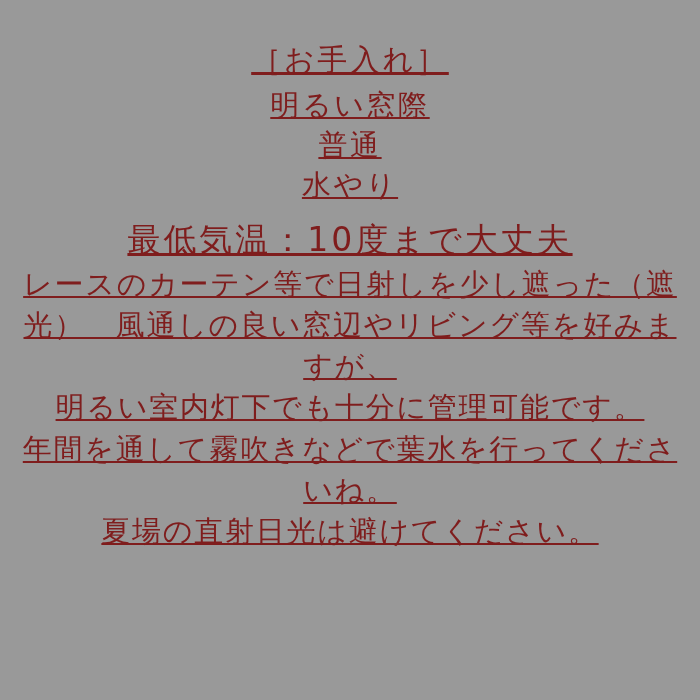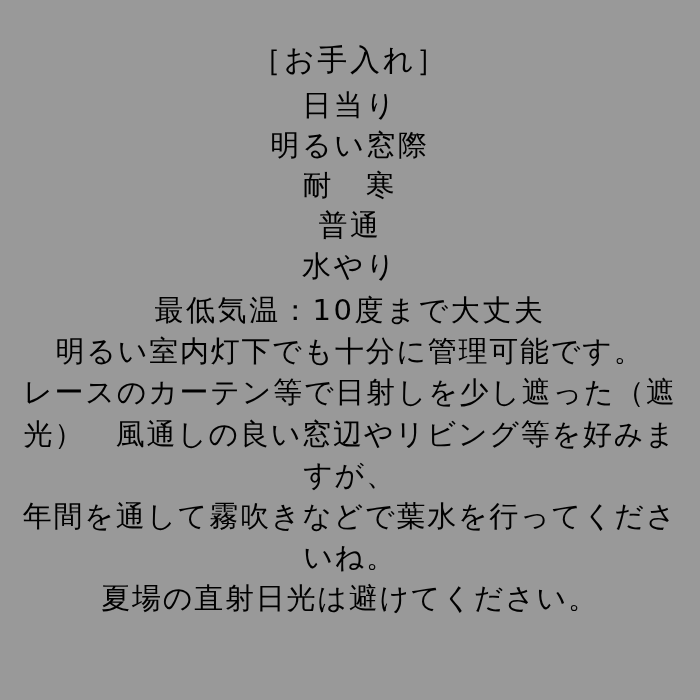--- a/index.html
+++ b/index.html
@@ -17,71 +17,70 @@
     width: 700px;
     height: 700px;
     box-sizing: border-box;
     padding: 40px 14px 10px 14px;
     display: flex;
     flex-direction: column;
     align-items: center;
     justify-content: flex-start;
   }
   .line {
-    color: #000000;
+    color: #7f1d1d;
     text-align: center;
     letter-spacing: 0.09em;
     line-height: 1.32;
     width: 100%;
     font-weight: 400;
+    text-decoration: underline;
   }
   .heading {
     font-size: 30px;
     margin-bottom: 6px;
   }
   .field {
     font-size: 29px;
     margin-bottom: 2px;
   }
   .value {
     font-size: 29px;
     margin-bottom: 2px;
   }
   .temp-note {
-    font-size: 29px;
-    margin-top: 4px;
+    font-size: 33px;
+    margin-top: 12px;
     margin-bottom: 2px;
   }
   .paragraph {
     font-size: 29px;
     line-height: 1.42;
     letter-spacing: 0.06em;
     margin: 0;
   }
   .paragraph-block {
     width: 100%;
   }
 </style>
 </head>
 <body>
 
 <div class="care-card">
 
   <div class="line heading">［お手入れ］</div>
 
-  <div class="line field">日当り</div>
   <div class="line value">明るい窓際</div>
 
-  <div class="line field">耐　寒</div>
 
   <div class="line value">普通</div>
   <div class="line field">水やり</div>
 
   <div class="line temp-note">最低気温：10度まで大丈夫</div>
 
   <div class="paragraph-block">
+    <p class="line paragraph">レースのカーテン等で日射しを少し遮った（遮光）　風通しの良い窓辺やリビング等を好みますが、</p>
     <p class="line paragraph">明るい室内灯下でも十分に管理可能です。</p>
-    <p class="line paragraph">レースのカーテン等で日射しを少し遮った（遮光）　風通しの良い窓辺やリビング等を好みますが、</p>
     <p class="line paragraph">年間を通して霧吹きなどで葉水を行ってくださいね。</p>
     <p class="line paragraph">夏場の直射日光は避けてください。</p>
   </div>
 
 </div>
 
 </body></html>

